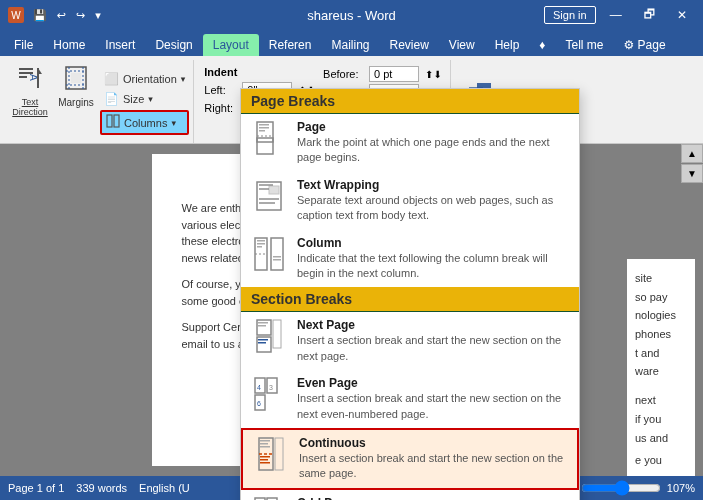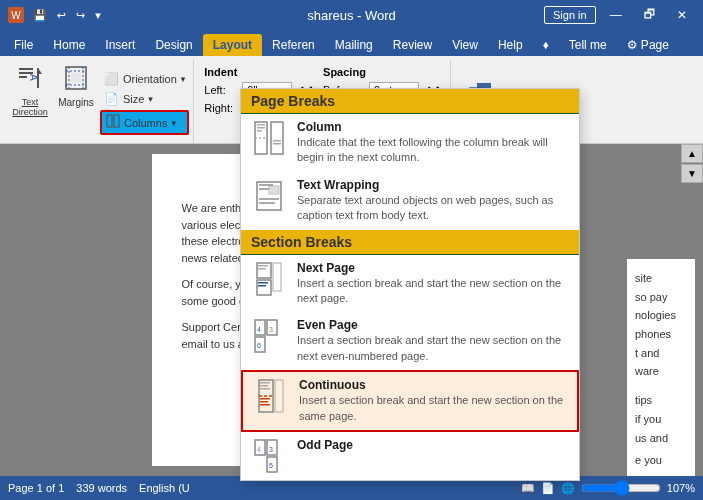--- a/index.html
+++ b/index.html
@@ -31,21 +31,21 @@
       padding: 0 4px;
       height: 26px;
     }
     .tab {
       padding: 4px 10px;
       font-size: 12px;
       color: white;
       cursor: pointer;
       border-radius: 3px 3px 0 0;
     }
-    .tab.active { background: #eab308; color: #2b579a; font-weight: 700; }
+    .tab.active { background: #86efac; color: #2b579a; font-weight: 400; }
 
     
     .ribbon {
       background: #f0f0f0;
       border-bottom: 1px solid #c8c8c8;
       height: 88px;
       display: flex;
       align-items: stretch;
       padding: 4px 4px 0 4px;
       gap: 2px;
@@ -71,21 +71,21 @@
       padding: 2px 4px;
       cursor: pointer;
       border-radius: 2px;
       font-size: 11px;
       color: #333;
     }
 
     
     .columns-highlighted {
       border: 2px solid #cc0000;
-      background: #0ea5e9;
+      background: #7dd3fc;
       border-radius: 2px;
     }
 
     
     .doc-area {
       display: flex;
       flex: 1;
       height: calc(500px - 30px - 26px - 88px - 24px);
       background: #808080;
       overflow: hidden;
@@ -278,21 +278,20 @@
           <input class="indent-input" type="text" value="0&quot;" style="">
           <span style="font-size:10px;cursor:pointer;">⬆⬇</span>
         </div>
         <div class="indent-row" style="margin-top:2px;">
           <span style="font-size:11px;width:32px;">Right:</span>
           <input class="indent-input" type="text" value="0&quot;" style="">
           <span style="font-size:10px;cursor:pointer;">⬆⬇</span>
         </div>
       </div>
       <div>
-        <div style="font-size:11px;font-weight:600;margin-bottom:4px;">Spacing</div>
         <div class="indent-row">
           <span style="font-size:11px;width:40px;">Before:</span>
           <input class="indent-input" type="text" value="0 pt" style="">
           <span style="font-size:10px;cursor:pointer;">⬆⬇</span>
         </div>
         <div class="indent-row" style="margin-top:2px;">
           <span style="font-size:11px;width:40px;">After:</span>
           <input class="indent-input" type="text" value="8 pt" style="">
           <span style="font-size:10px;cursor:pointer;">⬆⬇</span>
         </div>
@@ -324,66 +323,83 @@
       <p>Support Center—We will try ou If you have questions about sof send email to us and have a di</p>
     </div>
 
     <div style="position:absolute;right:8px;top:115px;font-size:11px;line-height:1.7;color:#333;background:white;padding:10px 8px;width:68px;">
       <div>site</div>
       <div>so pay</div>
       <div>nologies</div>
       <div>phones</div>
       <div>t and</div>
       <div>ware</div>
-      <div style="margin-top:10px;">tips</div>
+      <div style="margin-top:10px;">next</div>
       <div>if you</div>
       <div>us and</div>
       <div style="margin-top:4px;">e you</div>
     </div>
   </div>
 
   <div class="dropdown-overlay">
     <div class="dropdown-section-header">Page Breaks</div>
 
+    <div class="dropdown-item">
+      <div class="dropdown-item-icon">
+        <svg width="32" height="36" viewBox="0 0 32 36">
+          <rect x="4" y="2" width="16" height="20" fill="none" stroke="#888" stroke-width="1.5"></rect>
+          <line x1="4" y1="16" x2="20" y2="16" stroke="#888" stroke-width="1" stroke-dasharray="2,2"></line>
+          <rect x="4" y="18" width="16" height="16" fill="none" stroke="#888" stroke-width="1.5"></rect>
+          <rect x="6" y="4" width="10" height="1.5" fill="#aaa"></rect>
+          <rect x="6" y="7" width="10" height="1.5" fill="#aaa"></rect>
+          <rect x="6" y="10" width="6" height="1.5" fill="#aaa"></rect>
+        </svg>
+      </div>
+      <div class="dropdown-item-text">
+        <div class="dropdown-item-title">Page</div>
+        <div class="dropdown-item-desc">Mark the point at which one page ends
+and the next page begins.</div>
+      </div>
+    </div>
+
+    <div class="dropdown-item">
+      <div class="dropdown-item-icon">
+        <svg width="32" height="36" viewBox="0 0 32 36">
+          <rect x="4" y="4" width="24" height="28" fill="none" stroke="#888" stroke-width="1.5"></rect>
+          <rect x="6" y="6" width="14" height="2" fill="#aaa"></rect>
+          <rect x="6" y="10" width="10" height="2" fill="#aaa"></rect>
+          <rect x="16" y="8" width="10" height="8" fill="#c0c0c0" opacity="0.5" stroke="#888" stroke-width="1"></rect>
+          <rect x="6" y="20" width="20" height="2" fill="#aaa"></rect>
+          <rect x="6" y="24" width="16" height="2" fill="#aaa"></rect>
+        </svg>
+      </div>
+      <div class="dropdown-item-text">
+        <div class="dropdown-item-title">Text Wrapping</div>
+        <div class="dropdown-item-desc">Separate text around objects on web
+pages, such as caption text from body text.</div>
+      </div>
+    </div>
 
     <div class="dropdown-item">
       <div class="dropdown-item-icon">
         <svg width="32" height="36" viewBox="0 0 32 36">
           <rect x="2" y="2" width="12" height="32" fill="none" stroke="#888" stroke-width="1.5"></rect>
           <rect x="18" y="2" width="12" height="32" fill="none" stroke="#888" stroke-width="1.5"></rect>
           <line x1="2" y1="18" x2="14" y2="18" stroke="#888" stroke-width="1" stroke-dasharray="2,2"></line>
           <rect x="4" y="4" width="8" height="1.5" fill="#aaa"></rect>
           <rect x="4" y="7" width="8" height="1.5" fill="#aaa"></rect>
           <rect x="4" y="10" width="5" height="1.5" fill="#aaa"></rect>
           <rect x="20" y="20" width="8" height="1.5" fill="#aaa"></rect>
           <rect x="20" y="23" width="8" height="1.5" fill="#aaa"></rect>
         </svg>
       </div>
       <div class="dropdown-item-text">
         <div class="dropdown-item-title">Column</div>
         <div class="dropdown-item-desc">Indicate that the text following the column
 break will begin in the next column.</div>
-      </div>
-    </div>
-
-    <div class="dropdown-item">
-      <div class="dropdown-item-icon">
-        <svg width="32" height="36" viewBox="0 0 32 36">
-          <rect x="4" y="4" width="24" height="28" fill="none" stroke="#888" stroke-width="1.5"></rect>
-          <rect x="6" y="6" width="14" height="2" fill="#aaa"></rect>
-          <rect x="6" y="10" width="10" height="2" fill="#aaa"></rect>
-          <rect x="16" y="8" width="10" height="8" fill="#c0c0c0" opacity="0.5" stroke="#888" stroke-width="1"></rect>
-          <rect x="6" y="20" width="20" height="2" fill="#aaa"></rect>
-          <rect x="6" y="24" width="16" height="2" fill="#aaa"></rect>
-        </svg>
-      </div>
-      <div class="dropdown-item-text">
-        <div class="dropdown-item-title">Text Wrapping</div>
-        <div class="dropdown-item-desc">Separate text around objects on web
-pages, such as caption text from body text.</div>
       </div>
     </div>
 
     <div class="dropdown-section-header">Section Breaks</div>
 
     <div class="dropdown-item">
       <div class="dropdown-item-icon">
         <svg width="32" height="36" viewBox="0 0 32 36">
           <rect x="4" y="2" width="14" height="15" fill="none" stroke="#888" stroke-width="1.5"></rect>
           <rect x="4" y="19" width="14" height="15" fill="none" stroke="#888" stroke-width="1.5"></rect>

